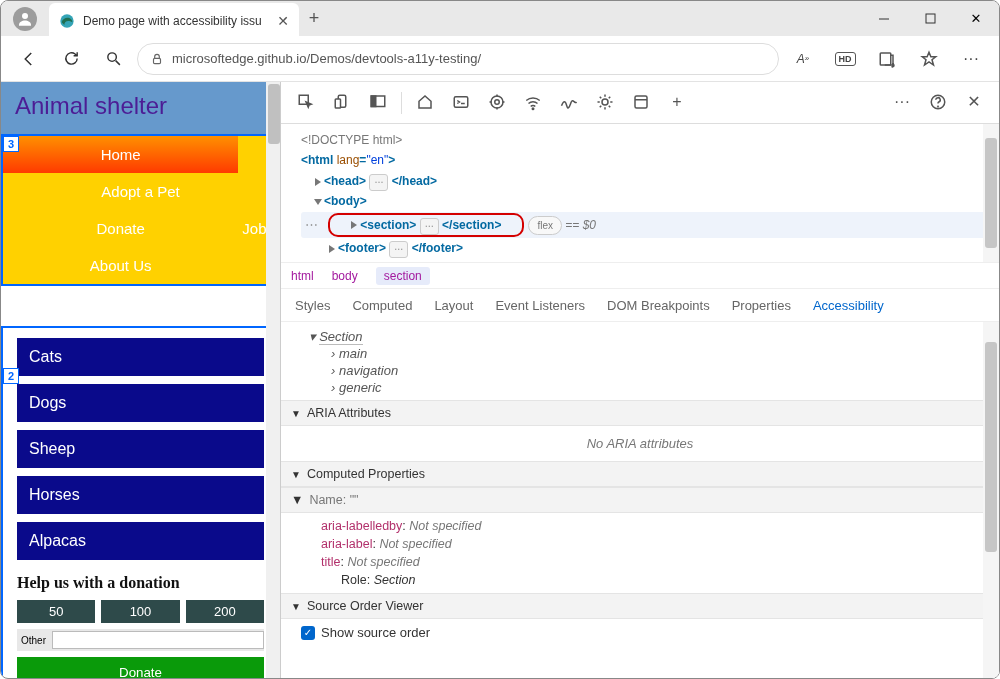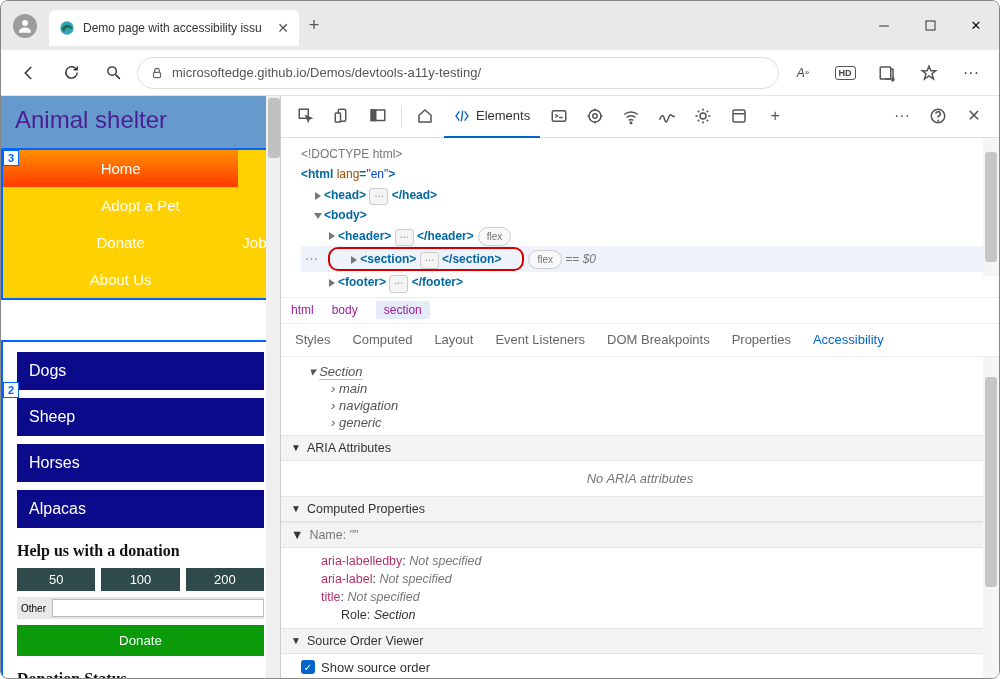--- a/index.html
+++ b/index.html
@@ -1,19 +1,19 @@
 <!DOCTYPE html>
 <html><head>
 <meta charset="utf-8">
 <style>
 * { box-sizing: border-box; margin: 0; padding: 0; font-family: "Segoe UI", Arial, sans-serif; }
 body { width: 1000px; height: 679px; background: #fff; border: 1px solid #888; border-radius: 8px; overflow: hidden; display: flex; flex-direction: column; }
 
 
-.titlebar { height: 49px; background: #e9e9e9; display: flex; align-items: center; }
+.titlebar { height: 35px; background: #e9e9e9; display: flex; align-items: center; }
 .avatar { width: 24px; height: 24px; border-radius: 50%; background: #9c9c9c; margin: 0 12px; display:flex;align-items:center;justify-content:center;}
 .avatar svg{width:18px;height:18px;fill:#fff;}
 .tab { height: 36px; background: #fff; border-radius: 6px 6px 0 0; display: flex; align-items: center; padding: 0 10px; margin-top: 4px; min-width: 250px; gap:8px;}
 .tab .favicon { width:16px;height:16px; }
 .tab .tab-title { font-size: 12px; color: #333; white-space: nowrap; overflow: hidden; text-overflow: ellipsis; flex:1;}
 .tab .tab-close { font-size: 14px; color:#555; cursor:pointer;}
 .new-tab { width:30px; text-align:center; font-size:18px; color:#555; cursor:pointer;}
 .window-controls { margin-left:auto; display:flex; }
 .window-controls div { width:46px; height:40px; display:flex; align-items:center; justify-content:center; font-size:13px; cursor:pointer;}
 
@@ -195,20 +195,21 @@
           <a class="span2">Adopt a Pet</a>
           <a>Donate</a>
           <a>Jobs</a>
           <a>About Us</a>
         </div>
         <div class="badge" style="top:2px;left:2px;">3</div>
       </div>
 
       <div style="position:relative; margin-top:0;">
         <div class="categories" style="margin-top:40px;">
+          <button class="cat-btn">Cats</button>
           <button class="cat-btn">Dogs</button>
           <button class="cat-btn">Sheep</button>
           <button class="cat-btn">Horses</button>
           <button class="cat-btn">Alpacas</button>
           <div class="donation-sec" style="padding:0;">
             <h3>Help us with a donation</h3>
             <div class="amounts">
               <div class="amt">50</div>
               <div class="amt">100</div>
               <div class="amt">200</div>
@@ -248,27 +249,20 @@
             <rect x="3" y="4" width="18" height="14"></rect>
             <rect x="3" y="4" width="6" height="14" fill="#555"></rect>
           </svg>
         </div>
       <div class="vdiv"></div>
       <div class="dt-ico">
           <svg width="18" height="18" viewBox="0 0 24 24" fill="none" stroke="#555" stroke-width="2">
             <path d="M4 11l8-7 8 7v9H4z"></path>
           </svg>
         </div>
-      <div class="dt-tab active">
-        <svg width="16" height="16" viewBox="0 0 24 24" fill="none" stroke="#0066cc" stroke-width="2">
-            <path d="M8 5l-5 7 5 7M16 5l5 7-5 7"></path>
-            <line x1="13" y1="4" x2="11" y2="20"></line>
-          </svg>
-        <span>Elements</span>
-      </div>
       <div class="dt-ico">
           <svg width="18" height="18" viewBox="0 0 24 24" fill="none" stroke="#555" stroke-width="2">
             <rect x="3" y="5" width="18" height="14" rx="2"></rect>
             <path d="M7 10l3 2-3 2M12 14h5"></path>
           </svg>
         </div>
       <div class="dt-ico">
           <svg width="18" height="18" viewBox="0 0 24 24" fill="none" stroke="#555" stroke-width="2">
             <circle cx="12" cy="12" r="3"></circle>
             <circle cx="12" cy="12" r="8"></circle>
@@ -313,21 +307,20 @@
         </div>
       <div class="dt-ico">✕</div>
     </div>
 
     <div style="position:relative;">
     <div class="dom-panel">
       <div class="row gray">&lt;!DOCTYPE html&gt;</div>
       <div class="row"><span class="purple">&lt;html </span><span class="brown">lang</span><span class="purple">=</span><span class="blue">"en"</span><span class="purple">&gt;</span></div>
       <div class="row indent1"><span class="tri"></span><span class="purple">&lt;head&gt;</span> <span class="ellips">⋯</span> <span class="purple">&lt;/head&gt;</span></div>
       <div class="row indent1"><span class="tri open"></span><span class="purple">&lt;body&gt;</span></div>
-      <div class="row indent2"><span class="tri"></span><span class="purple">&lt;header&gt;</span> <span class="ellips">⋯</span> <span class="purple">&lt;/header&gt;</span><span class="pill">flex</span></div>
       <div class="row indent2 selected-row" style="width:100%;">
         <span class="row-dots" style="position:static;margin-left:-24px;margin-right:6px;">⋯</span>
         <span class="red-box"><span class="tri"></span><span class="purple">&lt;section&gt;</span> <span class="ellips">⋯</span> <span class="purple">&lt;/section&gt;</span></span><span class="pill">flex</span> <span class="gray" style="font-style:italic">== $0</span>
       </div>
       <div class="row indent2"><span class="tri"></span><span class="purple">&lt;footer&gt;</span> <span class="ellips">⋯</span> <span class="purple">&lt;/footer&gt;</span></div>
     </div>
     <div class="dt-scroll" style="top:0;height:138px;">
           <div class="thumb" style="height:110px;margin-top:14px;"></div>
         </div>
     </div>

